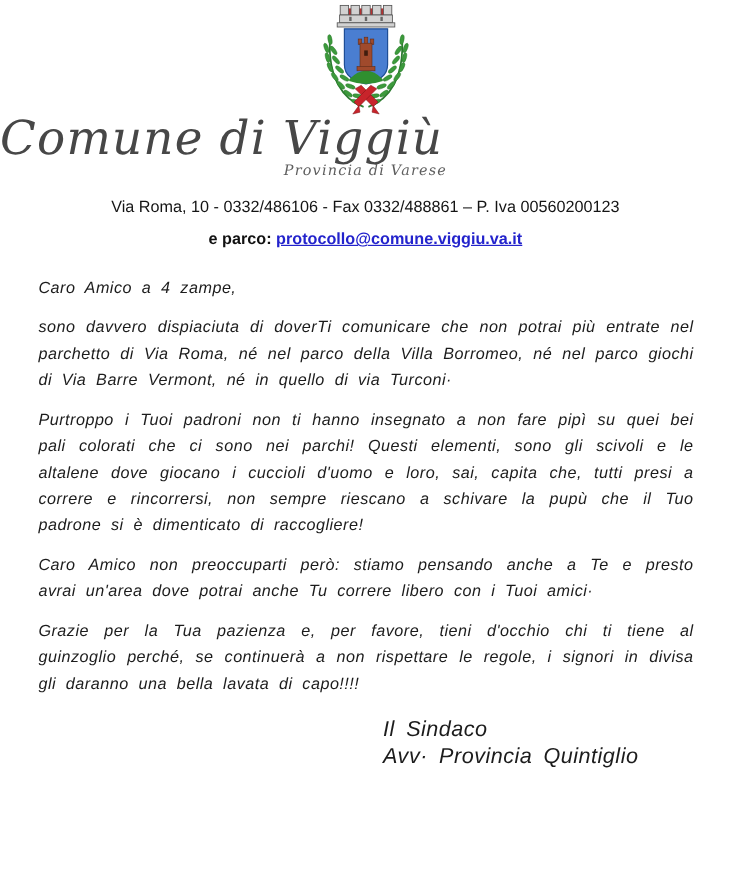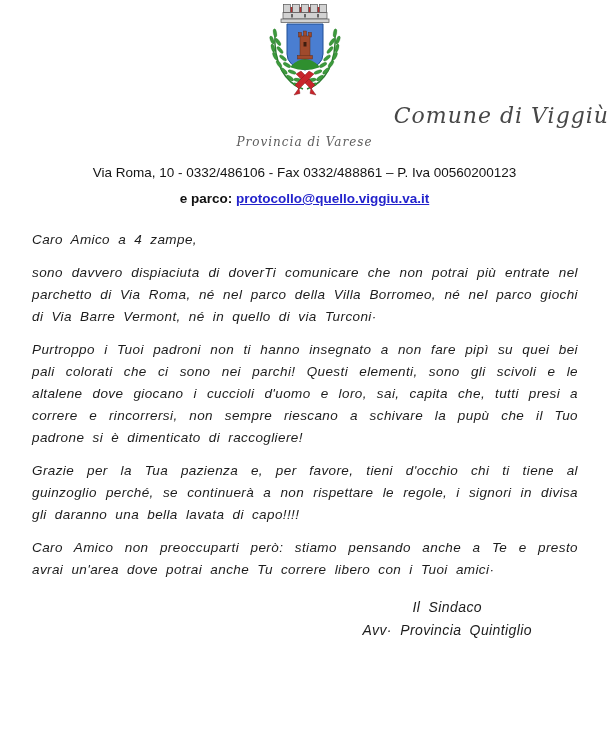--- a/index.html
+++ b/index.html
@@ -23,24 +23,24 @@
   .leaf   { fill: var(--leaf-green, #3c9a3c); stroke: #1f6b1f; stroke-width: 0.3; }
   .shield { fill: var(--shield-blue, #4a7ed1); stroke: #1f4e96; stroke-width: 1; }
   .mound  { fill: var(--mound-green, #2f8f2f); }
   .tower  { fill: var(--tower-brown, #a04a2c); stroke: #5f2c18; stroke-width: 0.5; }
   .crown-stone { fill: var(--crown-grey, #d2d2d2); stroke: #555; stroke-width: 0.7; }
   .crown-red   { fill: var(--crown-red, #b83030); }
   .ribbon { fill: var(--ribbon-red, #c8242b); stroke: #7a1015; stroke-width: 0.4; }
 
   .title-script {
     margin-top: 1px;
-    text-align: right;
+    text-align: left;
     font-family: "DejaVu Serif", serif;
     font-style: italic;
-    font-size: 22px;
+    font-size: 39px;
     line-height: 36px;
     letter-spacing: 1px;
     color: #474747;
   }
   .subtitle-script {
     text-align: center;
     font-family: "DejaVu Serif", serif;
     font-style: italic;
     font-size: 12px;
     line-height: 17px;
@@ -79,22 +79,22 @@
     color: #1c1c1c;
   }
   .letter p {
     text-align: justify;
     margin-bottom: 11px;
   }
   .letter p.salutation { text-align: left; }
   .signature {
     margin: 15px 46px 0 auto;
     width: fit-content;
-    text-align: center;
-    font-size: 14px;
+    text-align: left;
+    font-size: 18px;
     line-height: 23px;
   }
 </style>
 </head>
 <body>
 
 <div class="page">
 
   <div class="crest">
     <svg width="110" height="95" viewBox="0 0 110 95" xmlns="http://www.w3.org/2000/svg">
@@ -147,29 +147,29 @@
       <path class="ribbon" d="M61,86 L66,93 L60,91.5 Z"></path>
     </svg>
   </div>
 
   <div class="title-script">Comune di Viggiù</div>
   <div class="subtitle-script">Provincia di Varese</div>
 
   <div class="contact-line">Via Roma, 10 - 0332/486106 - Fax 0332/488861 – P. Iva 00560200123</div>
   <div class="email-line">
     <span>e parco:</span>
-    <a class="email-link">protocollo@quello.viggiu.va.it</a>
+    <a class="email-link">protocollo@comune.viggiu.va.it</a>
   </div>
 
   <div class="letter">
     <p class="salutation">Caro Amico a 4 zampe,</p>
     <p>sono davvero dispiaciuta di doverTi comunicare che non potrai più entrate nel parchetto di Via Roma, né nel parco della Villa Borromeo, né nel parco giochi di Via Barre Vermont, né in quello di via Turconi·</p>
     <p>Purtroppo i Tuoi padroni non ti hanno insegnato a non fare pipì su quei bei pali colorati che ci sono nei parchi! Questi elementi, sono gli scivoli e le altalene dove giocano i cuccioli d'uomo e loro, sai, capita che, tutti presi a correre e rincorrersi, non sempre riescano a schivare la pupù che il Tuo padrone si è dimenticato di raccogliere!</p>
+    <p>Caro Amico non preoccuparti però: stiamo pensando anche a Te e presto avrai un'area dove potrai anche Tu correre libero con i Tuoi amici·</p>
     <p>Grazie per la Tua pazienza e, per favore, tieni d'occhio chi ti tiene al guinzoglio perché, se continuerà a non rispettare le regole, i signori in divisa gli daranno una bella lavata di capo!!!!</p>
-    <p>Caro Amico non preoccuparti però: stiamo pensando anche a Te e presto avrai un'area dove potrai anche Tu correre libero con i Tuoi amici·</p>
 
     <div class="signature">
       <div>Il Sindaco</div>
       <div>Avv· Provincia Quintiglio</div>
     </div>
   </div>
 
 </div>
 
 </body></html>

